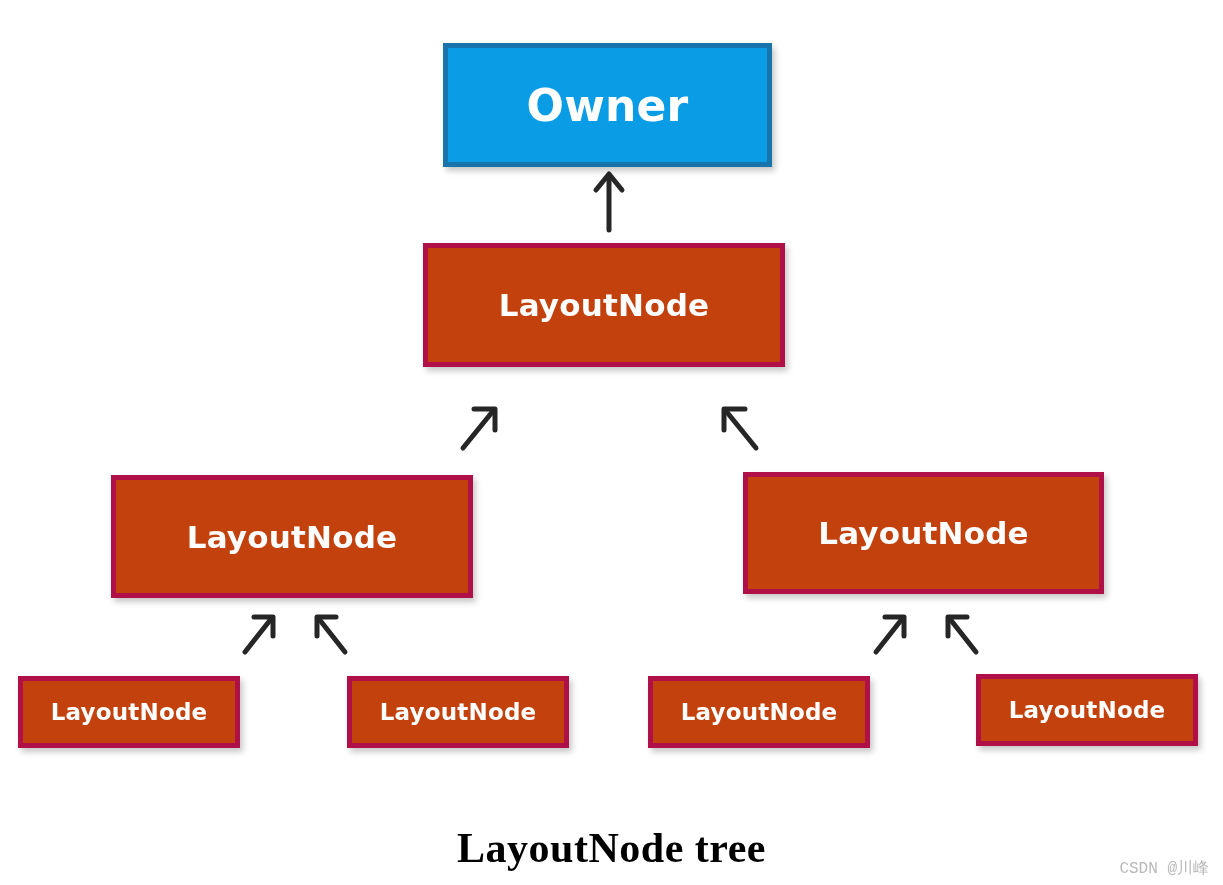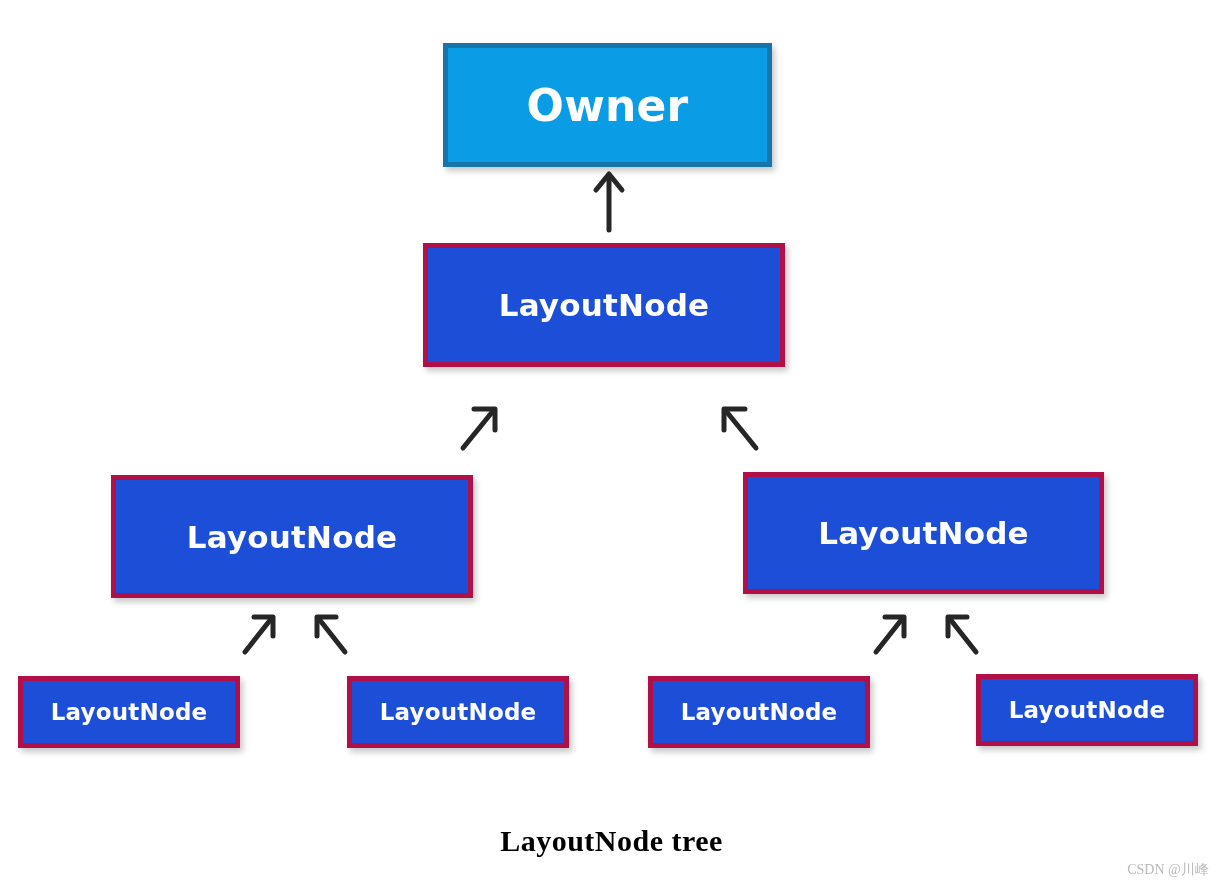--- a/index.html
+++ b/index.html
@@ -31,21 +31,21 @@
     letter-spacing: 0.2px;
     text-align: center;
     font-family: "DejaVu Sans", "Liberation Sans", sans-serif;
     box-shadow: 3px 4px 6px rgba(0,0,0,0.22);
   }
   .node.owner {
     background: #0a9ce4;
     border: 5px solid #1875ab;
   }
   .node.layout {
-    background: #1d4ed8;
+    background: #c2410c;
     border: 5px solid #b00f48;
   }
 
   .n-owner   { left: 443px; top: 31px;  width: 329px; height: 124px; font-size: 44px; margin-top: 12px; }
   .n-l1      { left: 423px; top: 243px; width: 362px; height: 124px; font-size: 31px; }
   .n-l2a     { left: 111px; top: 475px; width: 362px; height: 123px; font-size: 31px; }
   .n-l2b     { left: 743px; top: 472px; width: 361px; height: 122px; font-size: 31px; }
   .n-l3a     { left: 18px;  top: 676px; width: 222px; height: 72px;  font-size: 23px; }
   .n-l3b     { left: 347px; top: 676px; width: 222px; height: 72px;  font-size: 23px; }
   .n-l3c     { left: 648px; top: 676px; width: 222px; height: 72px;  font-size: 23px; }
@@ -60,31 +60,31 @@
 
   
   #caption {
     position: absolute;
     left: 0;
     top: 824px;
     width: 1223px;
     text-align: center;
     font-family: "Liberation Serif", "DejaVu Serif", serif;
     font-weight: bold;
-    font-size: 30px;
+    font-size: 42px;
     color: #000000;
     letter-spacing: 0.5px;
   }
   #watermark {
     position: absolute;
     right: 14px;
     bottom: 6px;
-    font-size: 14px;
+    font-size: 16px;
     color: #b9b9b9;
-    font-family: Liberation Serif, serif;
+    font-family: Liberation Mono, monospace;
     white-space: nowrap;
   }
 </style>
 </head>
 <body>
 
 <div id="canvas">
 
   <div class="node owner n-owner">Owner</div>
 

